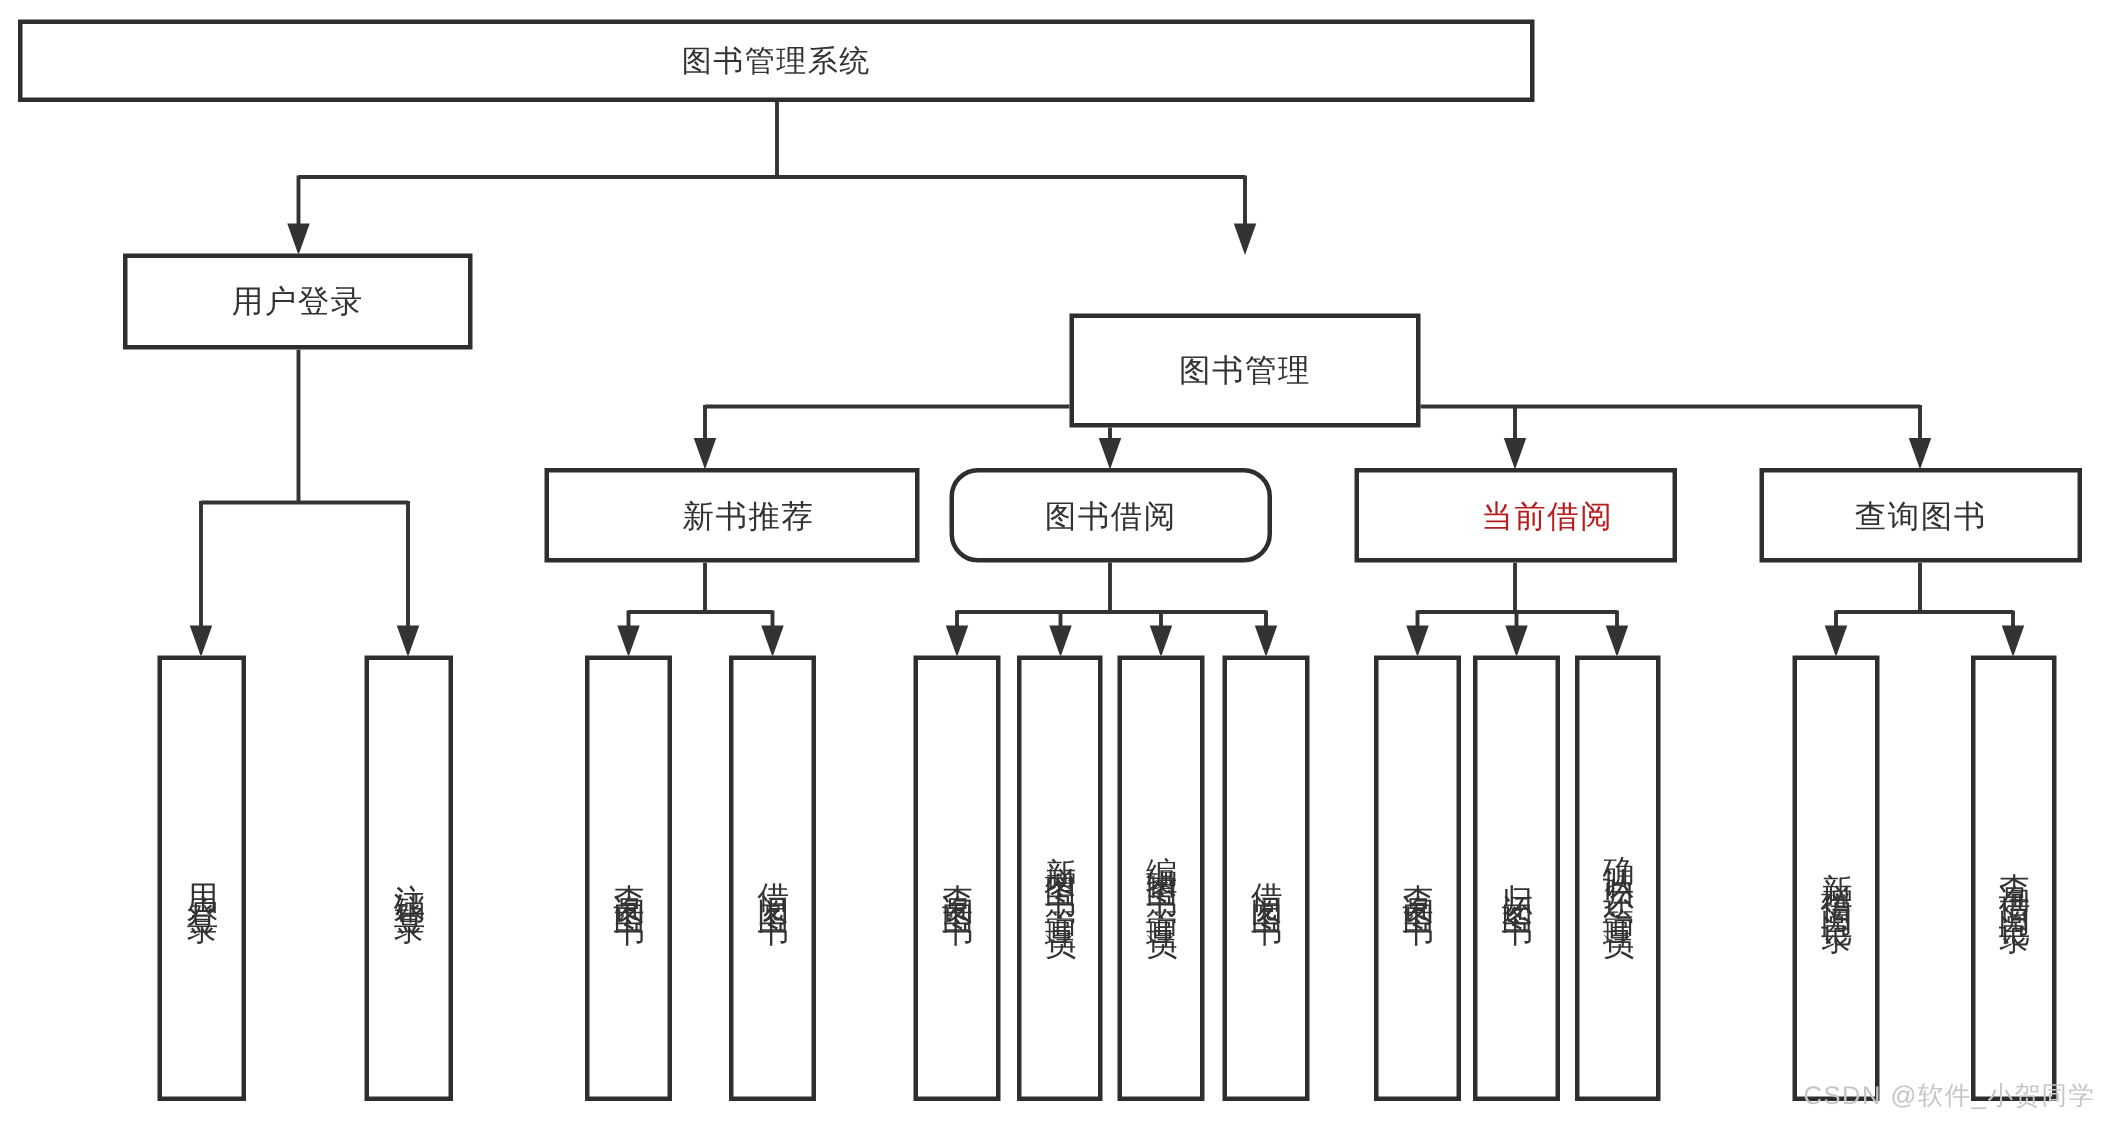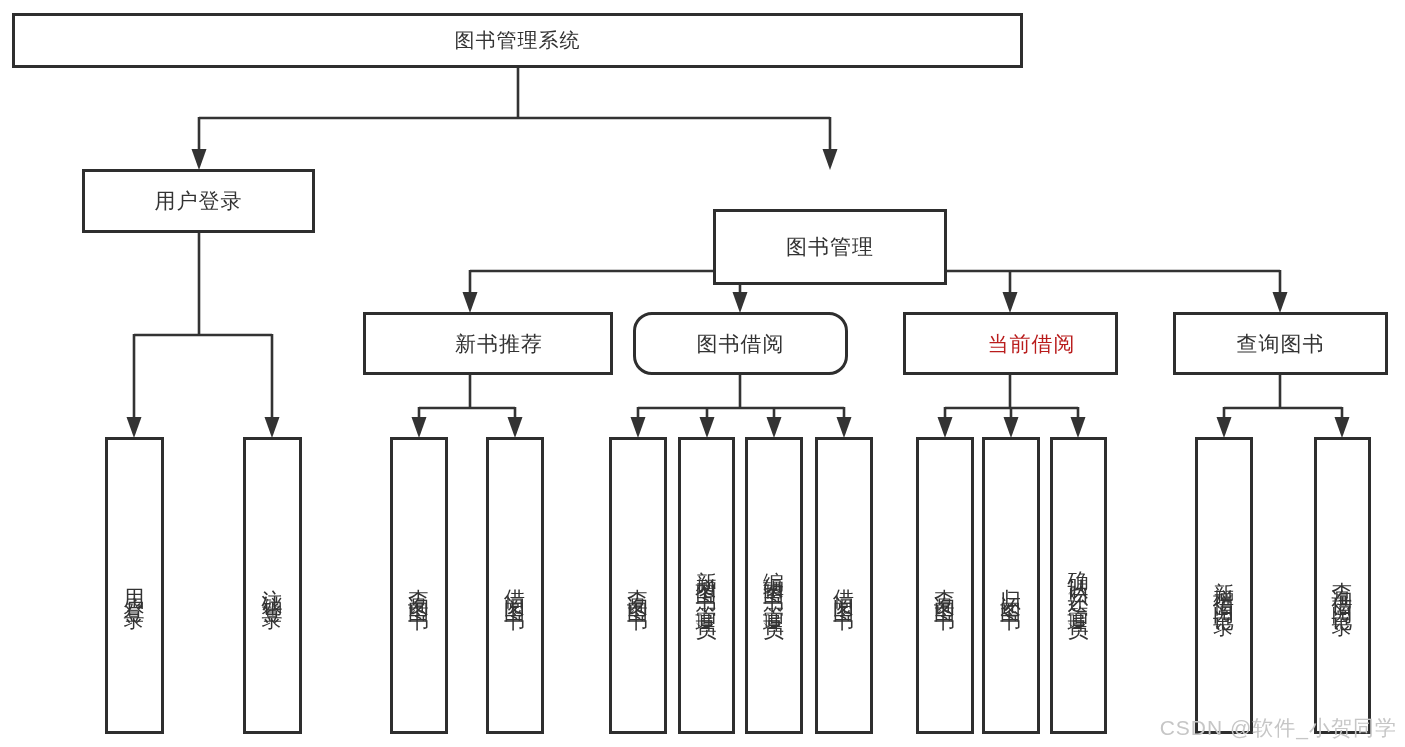--- a/index.html
+++ b/index.html
@@ -40,21 +40,21 @@
     writing-mode: vertical-rl;
     text-orientation: mixed;
     letter-spacing: 7px;
     line-height: 1;
     white-space: normal;
   }
   .node.root .lbl { font-size: 20px; }
   .watermark {
     position: absolute;
     right: 8px; bottom: 5px;
-    font-size: 21px;
+    font-size: 17px;
     color: #c6c6c6;
     letter-spacing: 1px;
     z-index: 3;
     white-space: nowrap;
   }
 </style>
 </head>
 <body>
 
 <div class="stage">

